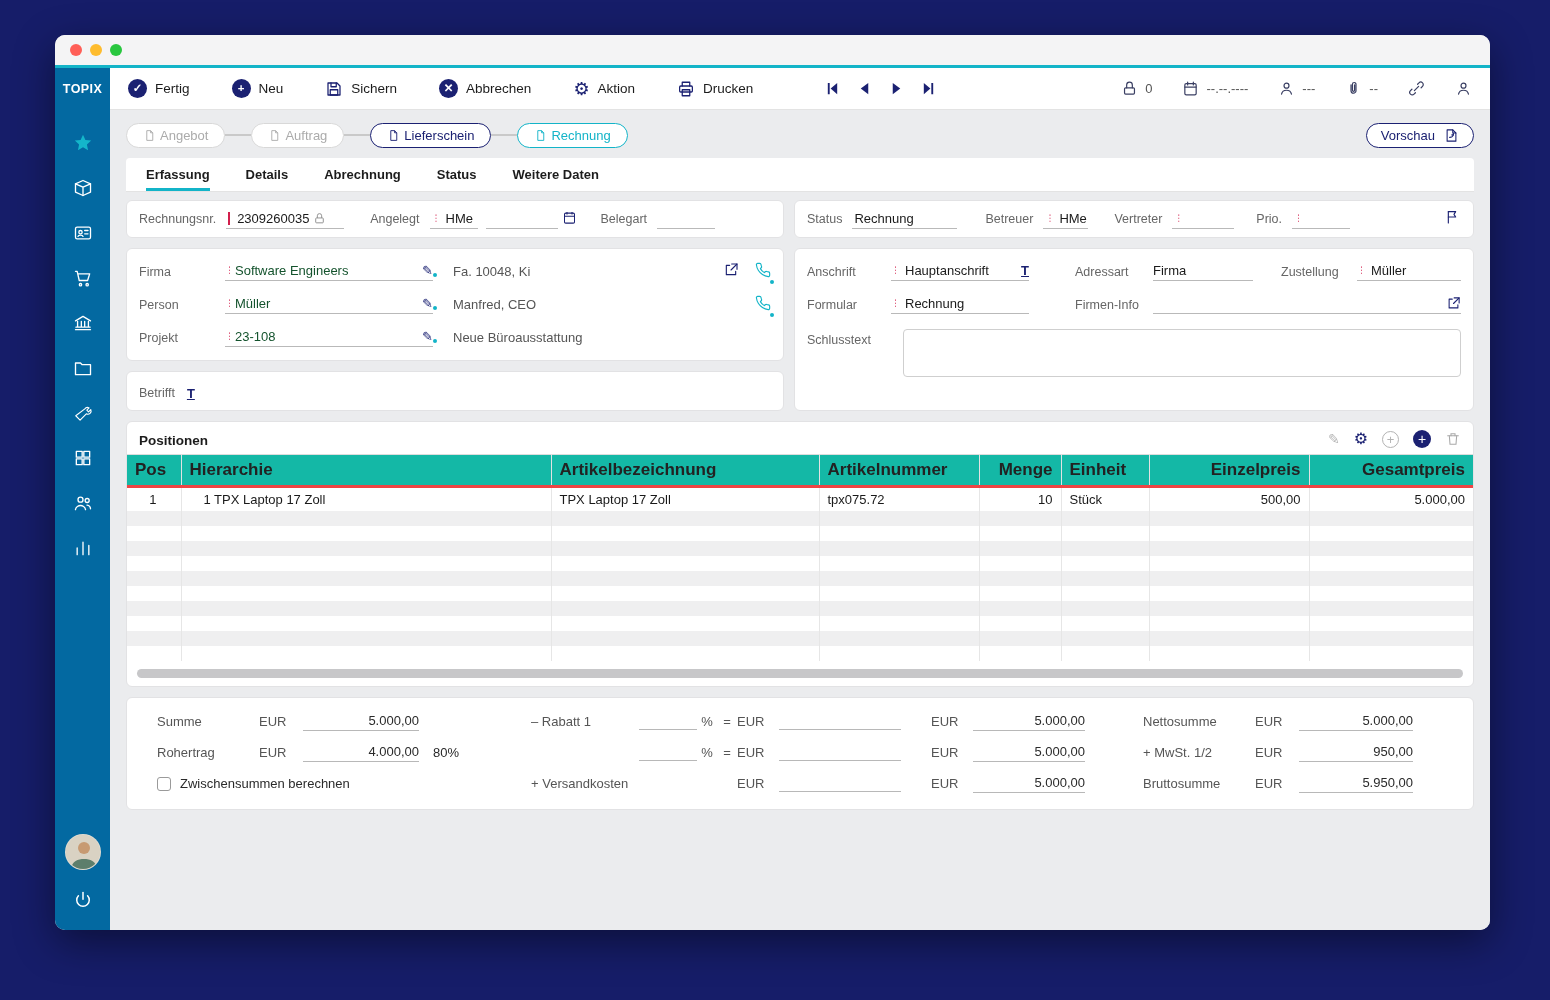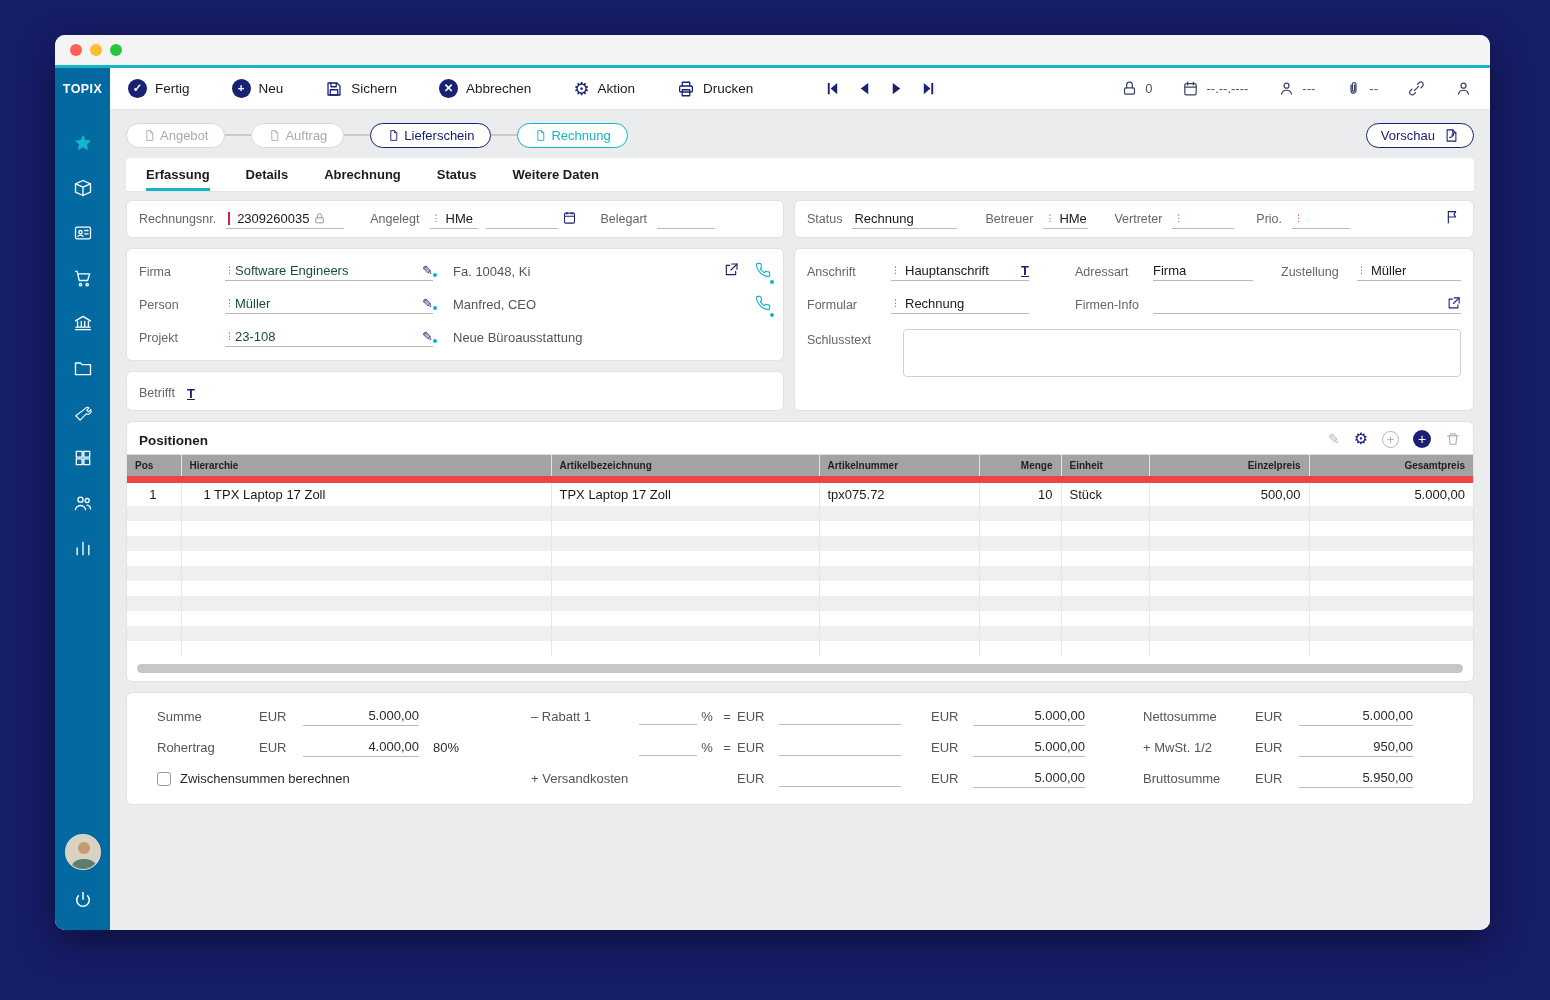--- a/index.html
+++ b/index.html
@@ -120,21 +120,21 @@
   .pos-head{ display:flex; align-items:flex-end; padding:2px 12px 6px;gap:20px;}
   .pos-title{ font-weight:bold; font-size:13.5px; color:#1c1c1c;}
   .tools{ margin-left:auto; display:flex; gap:14px; align-items:center;}
   .tool{ cursor:pointer; display:flex; align-items:center;}
   .tool-pencil{ color:#b3b3b3; font-size:14px; line-height:1;}
   .tool-gear{ color:#1b2172; font-size:16px; line-height:1;}
   .circ-o{ width:17px; height:17px; border:1.5px solid #b3b3b3; border-radius:50%; color:#b3b3b3; display:flex; align-items:center; justify-content:center; font-size:13px; line-height:1;}
   .circ-d{ width:18px; height:18px; background:#1b2172; border-radius:50%; color:#fff; display:flex; align-items:center; justify-content:center; font-size:14px; line-height:1;}
   .tool-trash svg{ width:16px; height:16px; stroke:#a9a9a9; fill:none; stroke-width:1.6; stroke-linecap:round;}
   table{ width:100%; border-collapse:collapse; table-layout:fixed;}
-  thead th{ background:#a3a3a3; border-top:1px solid #dcdcdc; border-bottom:7px solid #ef4444; border-right:1px solid #e2e2e2; padding:5px 8px; font-size:10px; text-align:left; color:#222; white-space:nowrap;}
+  thead th{ background:#14b8a6; border-top:1px solid #dcdcdc; border-bottom:3px solid #ef4444; border-right:1px solid #e2e2e2; padding:5px 8px; font-size:17px; text-align:left; color:#222; white-space:nowrap;}
   thead th:last-child{ border-right:none;}
   td{ border-right:1px solid #e6e6e6; padding:4px 8px; font-size:13px; color:#1a1a1a; height:15px; white-space:nowrap; overflow:hidden;}
   td:last-child{ border-right:none;}
   tbody tr:nth-child(even) td{ background:#efeff0;}
   .r{ text-align:right;}
   .c-pos{ text-align:right; padding-right:24px;}
   .c-hier{ padding-left:22px;}
   .hscroll{ height:9px; background:#c7c7c9; border-radius:5px; margin:8px 10px 0; cursor:pointer;}
   
   .sumcard{ margin-top:10px; margin-bottom:12px; padding:8px 18px 10px 30px; flex:0 0 auto;}

